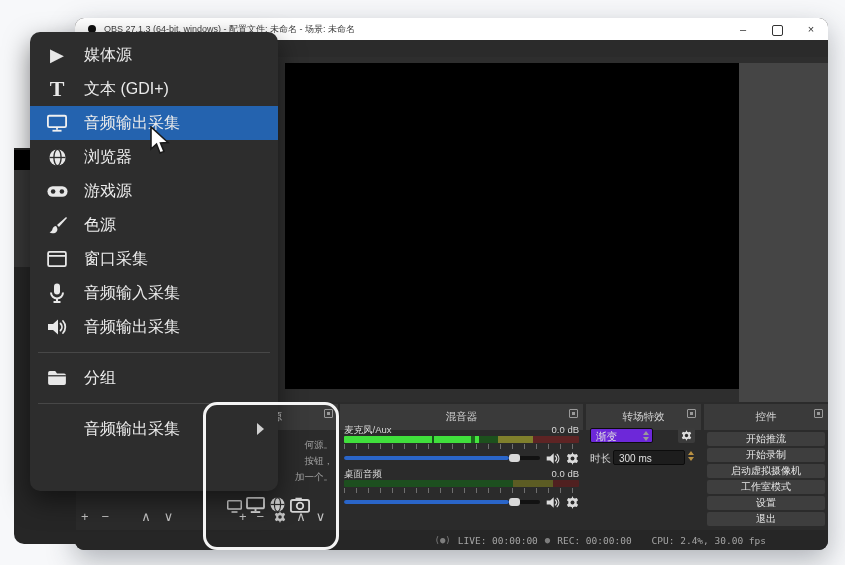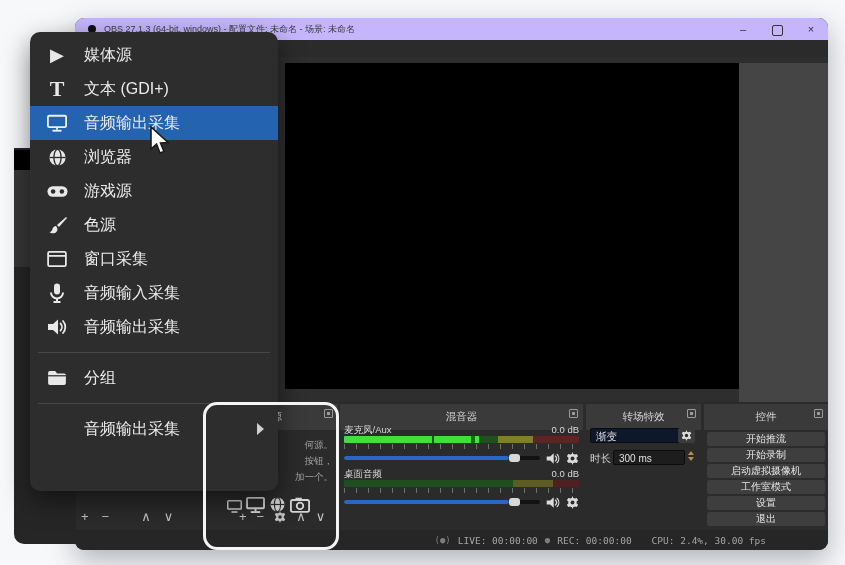--- a/index.html
+++ b/index.html
@@ -1,21 +1,21 @@
 <!DOCTYPE html>
 <html><head>
 <meta charset="utf-8">
 <style>
   html,body{margin:0;padding:0;}
   body{width:845px;height:565px;background:#f7f8fa;font-family:"Liberation Sans","DejaVu Sans",sans-serif;position:relative;overflow:hidden;}
   .stage{position:absolute;inset:0;}
 
   
   .obs-window{position:absolute;left:75px;top:18px;width:753px;height:532px;background:#2b2b2b;border-radius:9px;box-shadow:0 10px 28px rgba(40,50,60,.35);overflow:hidden;}
-  .titlebar{position:absolute;left:0;top:0;width:100%;height:22px;background:#c4b5fd;display:flex;align-items:center;}
+  .titlebar{position:absolute;left:0;top:0;width:100%;height:22px;background:#ffffff;display:flex;align-items:center;}
   .app-dot{width:8px;height:8px;border-radius:50%;background:#101010;margin-left:13px;}
   .title-text{font-size:9px;color:#3c3c3c;margin-left:8px;white-space:nowrap;}
   .win-btns{position:absolute;right:0;top:0;height:22px;display:flex;align-items:center;gap:0;}
   .win-btn{width:34px;text-align:center;font-size:11px;color:#333;line-height:22px;}
   .max-shape{width:9px;height:9px;border:1px solid #333;border-radius:2px;display:inline-block;vertical-align:middle;}
 
   .menubar{position:absolute;left:0;top:22px;width:100%;height:17px;background:#1e1e1e;display:flex;align-items:center;font-size:10.5px;color:#d6d6d6;}
   .menubar .mitem{padding:0 9px;}
   .menubar .spacer{width:196px;}
 
@@ -48,21 +48,21 @@
   .meter{height:7px;border-radius:1px;}
   .meter1{background:linear-gradient(90deg,#40df3c 0%,#40df3c 37.5%,#15531a 37.5%,#15531a 38.4%,#40df3c 38.4%,#40df3c 54%,#1c6a1c 54%,#1c6a1c 55.6%,#44e63e 55.6%,#44e63e 57.6%,#1d511d 57.6%,#1d511d 65.5%,#80802c 65.5%,#80802c 80.5%,#5e2424 80.5%,#5e2424 100%);}
   .meter2{background:linear-gradient(90deg,#1d4f1f 0%,#1d4f1f 72%,#5c5c24 72%,#5c5c24 89%,#502020 89%,#502020 100%);}
   .ticks{height:5px;background:repeating-linear-gradient(90deg,#6f6f6f 0 1px,transparent 1px 12px);margin-top:1px;}
   .slider-row{display:flex;align-items:center;gap:6px;height:16px;margin-top:1px;}
   .slider{position:relative;flex:1;height:4px;background:#121212;border-radius:2px;}
   .slider .fill{position:absolute;left:0;top:0;height:4px;width:84%;background:#2a65c8;border-radius:2px;}
   .slider .handle{position:absolute;left:84%;top:-2px;width:11px;height:8px;background:#d9d9d9;border-radius:3px;}
 
   
-  .combo{position:absolute;left:4px;top:24px;width:104px;height:15px;background:#0f172a;border:1px solid #0c0c0c;border-radius:2px;color:#e0e0e0;font-size:10.5px;line-height:15px;padding-left:5px;box-sizing:border-box;}
+  .combo{position:absolute;left:4px;top:24px;width:63px;height:15px;background:#6d28d9;border:1px solid #0c0c0c;border-radius:2px;color:#e0e0e0;font-size:10.5px;line-height:15px;padding-left:5px;box-sizing:border-box;}
   .combo-arrows{position:absolute;right:3px;top:2px;display:flex;flex-direction:column;gap:2px;}
   .tri-up{width:0;height:0;border-left:3px solid transparent;border-right:3px solid transparent;border-bottom:4px solid #9a9a9a;}
   .tri-dn{width:0;height:0;border-left:3px solid transparent;border-right:3px solid transparent;border-top:4px solid #9a9a9a;}
   .gear-btn{position:absolute;left:92px;top:24px;width:17px;height:15px;background:#3b3b3b;border-radius:2px;display:flex;align-items:center;justify-content:center;}
   .dur-label{position:absolute;left:4px;top:48px;font-size:10.5px;color:#d0d0d0;text-align:right;}
   .dur-box{position:absolute;left:27px;top:46px;width:72px;height:15px;background:#1d1d1d;border:1px solid #0c0c0c;border-radius:2px;color:#e0e0e0;font-size:10px;line-height:15px;padding-left:5px;box-sizing:border-box;}
   .dur-arrows{position:absolute;left:102px;top:47px;display:flex;flex-direction:column;gap:2px;}
   .dur-arrows .tri-up{border-bottom-color:#b99143;}
   .dur-arrows .tri-dn{border-top-color:#b99143;}
 

